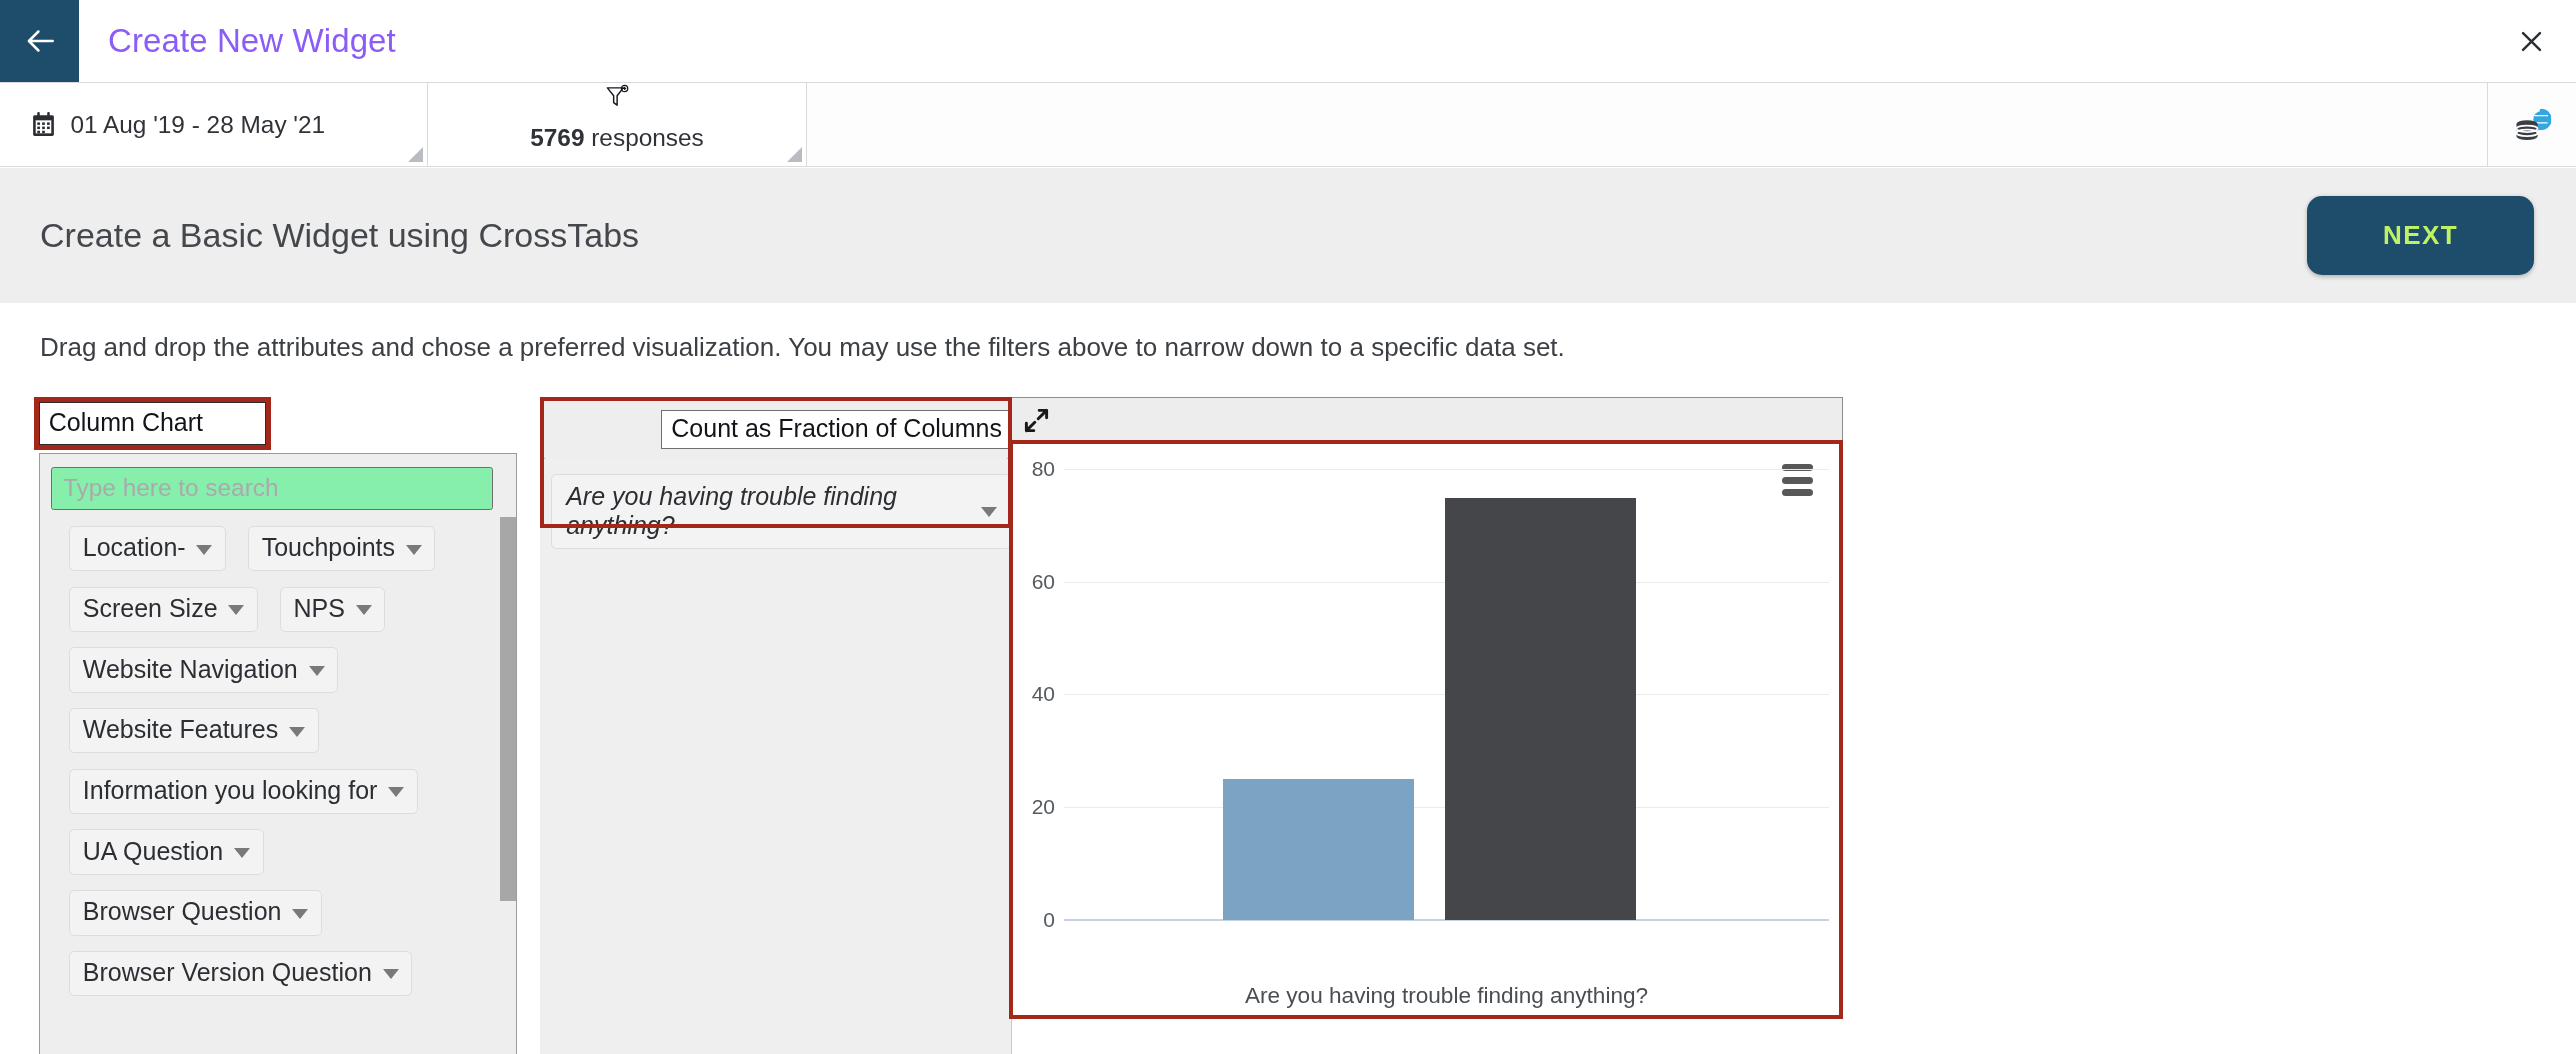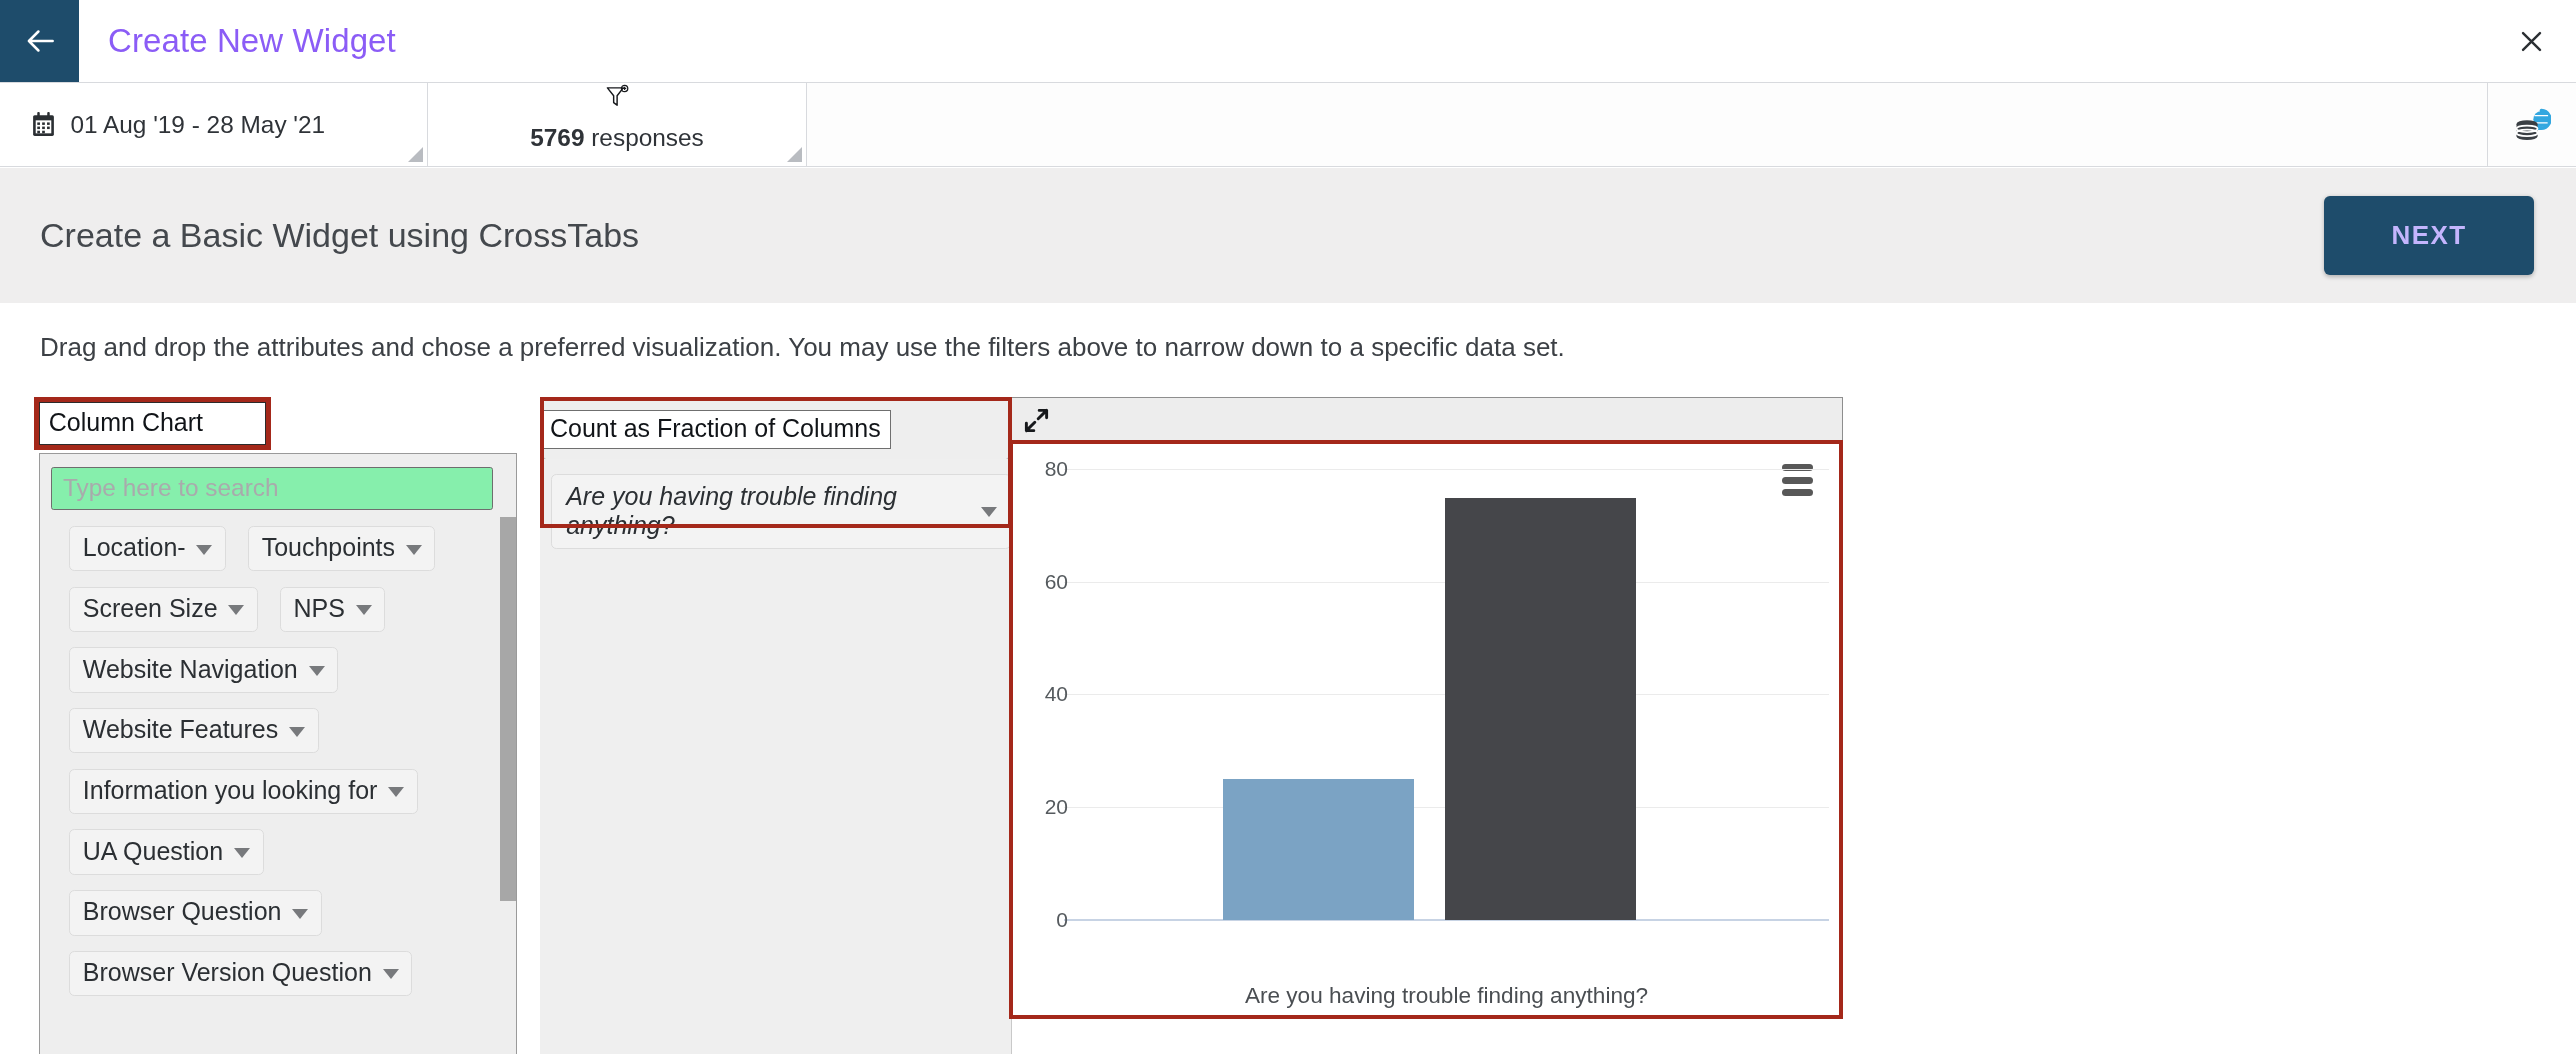--- a/index.html
+++ b/index.html
@@ -65,22 +65,22 @@
 
   
   .section-head {
     position: absolute; left: 0; top: 168px; width: 2576px; height: 135px;
     background: #efeeee;
     display: flex; align-items: center; justify-content: space-between;
     padding: 0 42px 0 40px;
   }
   .section-title { font-size: 34px; color: #44484d; font-weight: 400; }
   .next-btn {
-    width: 210px; height: 79px; background: #1e4c6b; color: #c4b5fd;
-    border: none; border-radius: 6px;
+    width: 227px; height: 79px; background: #1e4c6b; color: #bef264;
+    border: none; border-radius: 15px;
     font-family: "Liberation Sans", sans-serif;
     font-size: 26px; font-weight: 700; letter-spacing: 1.4px;
     cursor: pointer; box-shadow: 0 1.8px 4.5px rgba(0,0,0,.25);
   }
 
   
   .instruction {
     position: absolute; left: 40px; top: 332px;
     font-size: 26px; color: #3c4045;
   }
@@ -134,21 +134,21 @@
 
   
   .mid-col { position: absolute; left: 540px; top: 0; width: 472px; height: 657px; }
   .mid-hl {
     position: absolute; left: 0; top: 0; width: 472px; height: 131px;
     border: 4.5px solid #a4281a; pointer-events: none; z-index: 5;
   }
   .mid-top {
     position: absolute; left: 0; top: 0; width: 472px; height: 66px;
     background: #eeeeee; border-bottom: 0.9px solid #8e8e8e;
-    display: flex; align-items: center; justify-content: flex-start; border-radius: 15px;
+    display: flex; align-items: center; justify-content: flex-end; border-radius: 15px;
   }
   .measure-box {
     background: #ffffff; border: 0.9px solid #6f6f6f;
     font-size: 25px; color: #111418; padding: 2.7px 9px 4.5px 9px;
   }
   .mid-body {
     position: absolute; left: 0; top: 62px; width: 472px; height: 595px;
     background: #efefef; border-right: 0.9px solid #c9c9c9;
   }
   .dim-pill {
@@ -171,21 +171,21 @@
     border: 4.5px solid #a4281a; background: #ffffff;
   }
   .chart-area { position: absolute; left: 0; top: 0; width: 825px; height: 570px; }
   .hamburger { position: absolute; right: 25px; top: 20px; cursor: pointer; }
   .hamburger span {
     display: block; width: 31px; height: 7.2px; background: #585858;
     border-radius: 3.6px; margin-bottom: 5.4px;
   }
   .ytick {
     position: absolute; left: 0; width: 42px; text-align: right;
-    font-size: 21px; color: #555a5e; transform: translateY(-50%); margin-left: 13px;
+    font-size: 21px; color: #555a5e; transform: translateY(-50%);
   }
   .gridline { position: absolute; left: 51px; right: 9px; height: 0.9px; background: #ebebeb; }
   .axisline  { position: absolute; left: 51px; right: 9px; height: 1.8px; background: #c7d3e4; }
   .bar { position: absolute; bottom: 0; }
   .xlabel {
     position: absolute; left: 51px; right: 9px; bottom: 5.4px;
     text-align: center; font-size: 22.6px; color: #4a4e52;
   }
 
   

